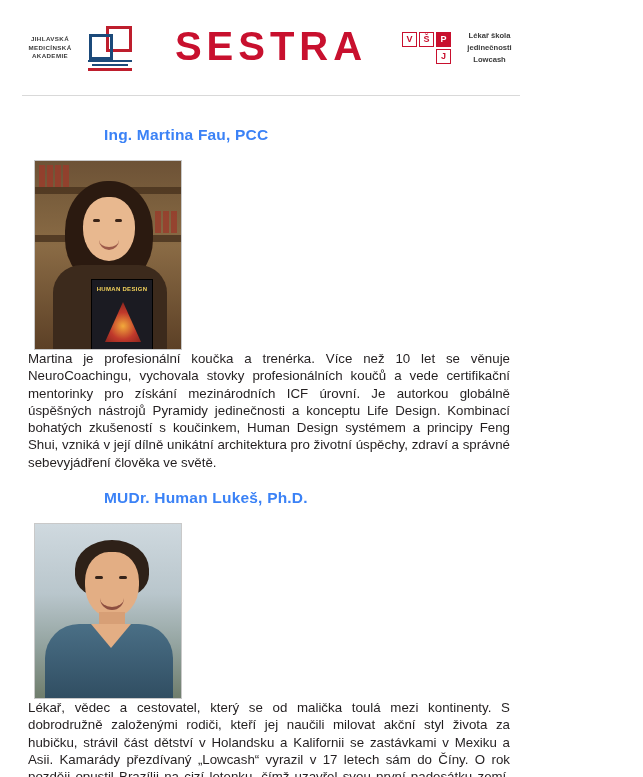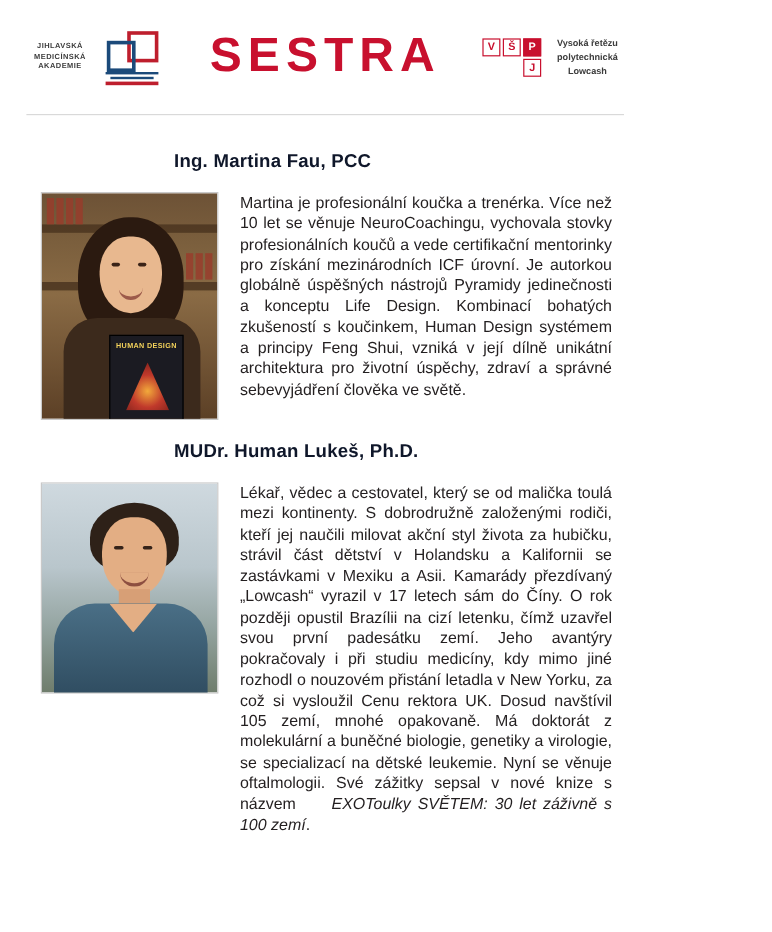--- a/index.html
+++ b/index.html
@@ -162,29 +162,30 @@
 
   
   .content {
     padding: 30px 28px 0 28px;
     box-sizing: border-box;
   }
   .bio {
     margin-bottom: 18px;
   }
   .bio-name {
-    color: #0f172a;
+    color: #3b82f6;
     font-size: 15.5px;
     font-weight: bold;
-    margin: 0 0 16px 117px;
+    margin: 0 0 16px 76px;
     letter-spacing: 0.2px;
   }
   .bio-body {
     display: flex;
     align-items: flex-start;
+    flex-direction: column;
   }
   .photo-col {
     width: 172px;
     flex: 0 0 172px;
     padding-left: 6px;
     box-sizing: border-box;
   }
   .photo-frame {
     width: 148px;
     height: 190px;
@@ -411,22 +412,22 @@
         <div class="vsp-row">
           <div class="vsp-box">V</div>
           <div class="vsp-box">Š</div>
           <div class="vsp-box filled">P</div>
         </div>
         <div class="vsp-row second">
           <div class="vsp-box">J</div>
         </div>
       </div>
       <div class="logo-right-text">
-        <div>Vysoká řetězu</div>
-        <div>polytechnická</div>
+        <div>Lékař škola</div>
+        <div>jedinečnosti</div>
         <div>Lowcash</div>
       </div>
     </div>
 
     <div class="header-rule"></div>
   </div>
 
   <div class="content">
 
     <div class="bio">

